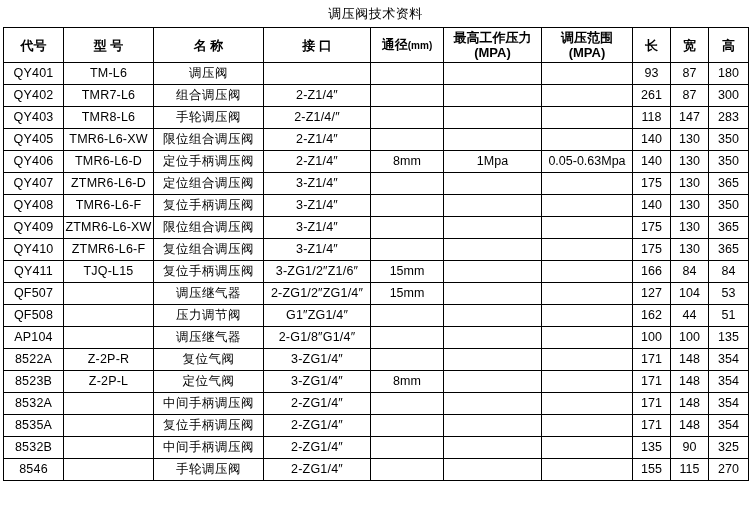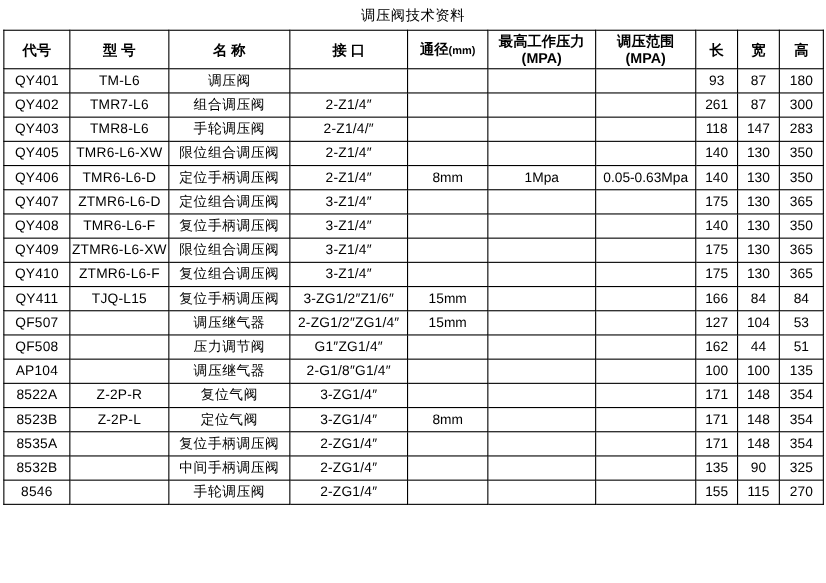--- a/index.html
+++ b/index.html
@@ -281,32 +281,44 @@
           <td class="name">定位气阀</td>
           <td class="iface">3-ZG1/4″</td>
           <td>8mm</td>
           <td></td>
           <td></td>
           <td>171</td>
           <td>148</td>
           <td>354</td>
         </tr>
         <tr>
-          <td class="code">8535A</td>
-          <td class="model"></td>
-          <td class="name">复位手柄调压阀</td>
+          <td class="code">8532A</td>
+          <td class="model"></td>
+          <td class="name">中间手柄调压阀</td>
           <td class="iface">2-ZG1/4″</td>
           <td></td>
           <td></td>
           <td></td>
           <td>171</td>
           <td>148</td>
           <td>354</td>
         </tr>
         <tr>
+          <td class="code">8535A</td>
+          <td class="model"></td>
+          <td class="name">复位手柄调压阀</td>
+          <td class="iface">2-ZG1/4″</td>
+          <td></td>
+          <td></td>
+          <td></td>
+          <td>171</td>
+          <td>148</td>
+          <td>354</td>
+        </tr>
+        <tr>
           <td class="code">8532B</td>
           <td class="model"></td>
           <td class="name">中间手柄调压阀</td>
           <td class="iface">2-ZG1/4″</td>
           <td></td>
           <td></td>
           <td></td>
           <td>135</td>
           <td>90</td>
           <td>325</td>

